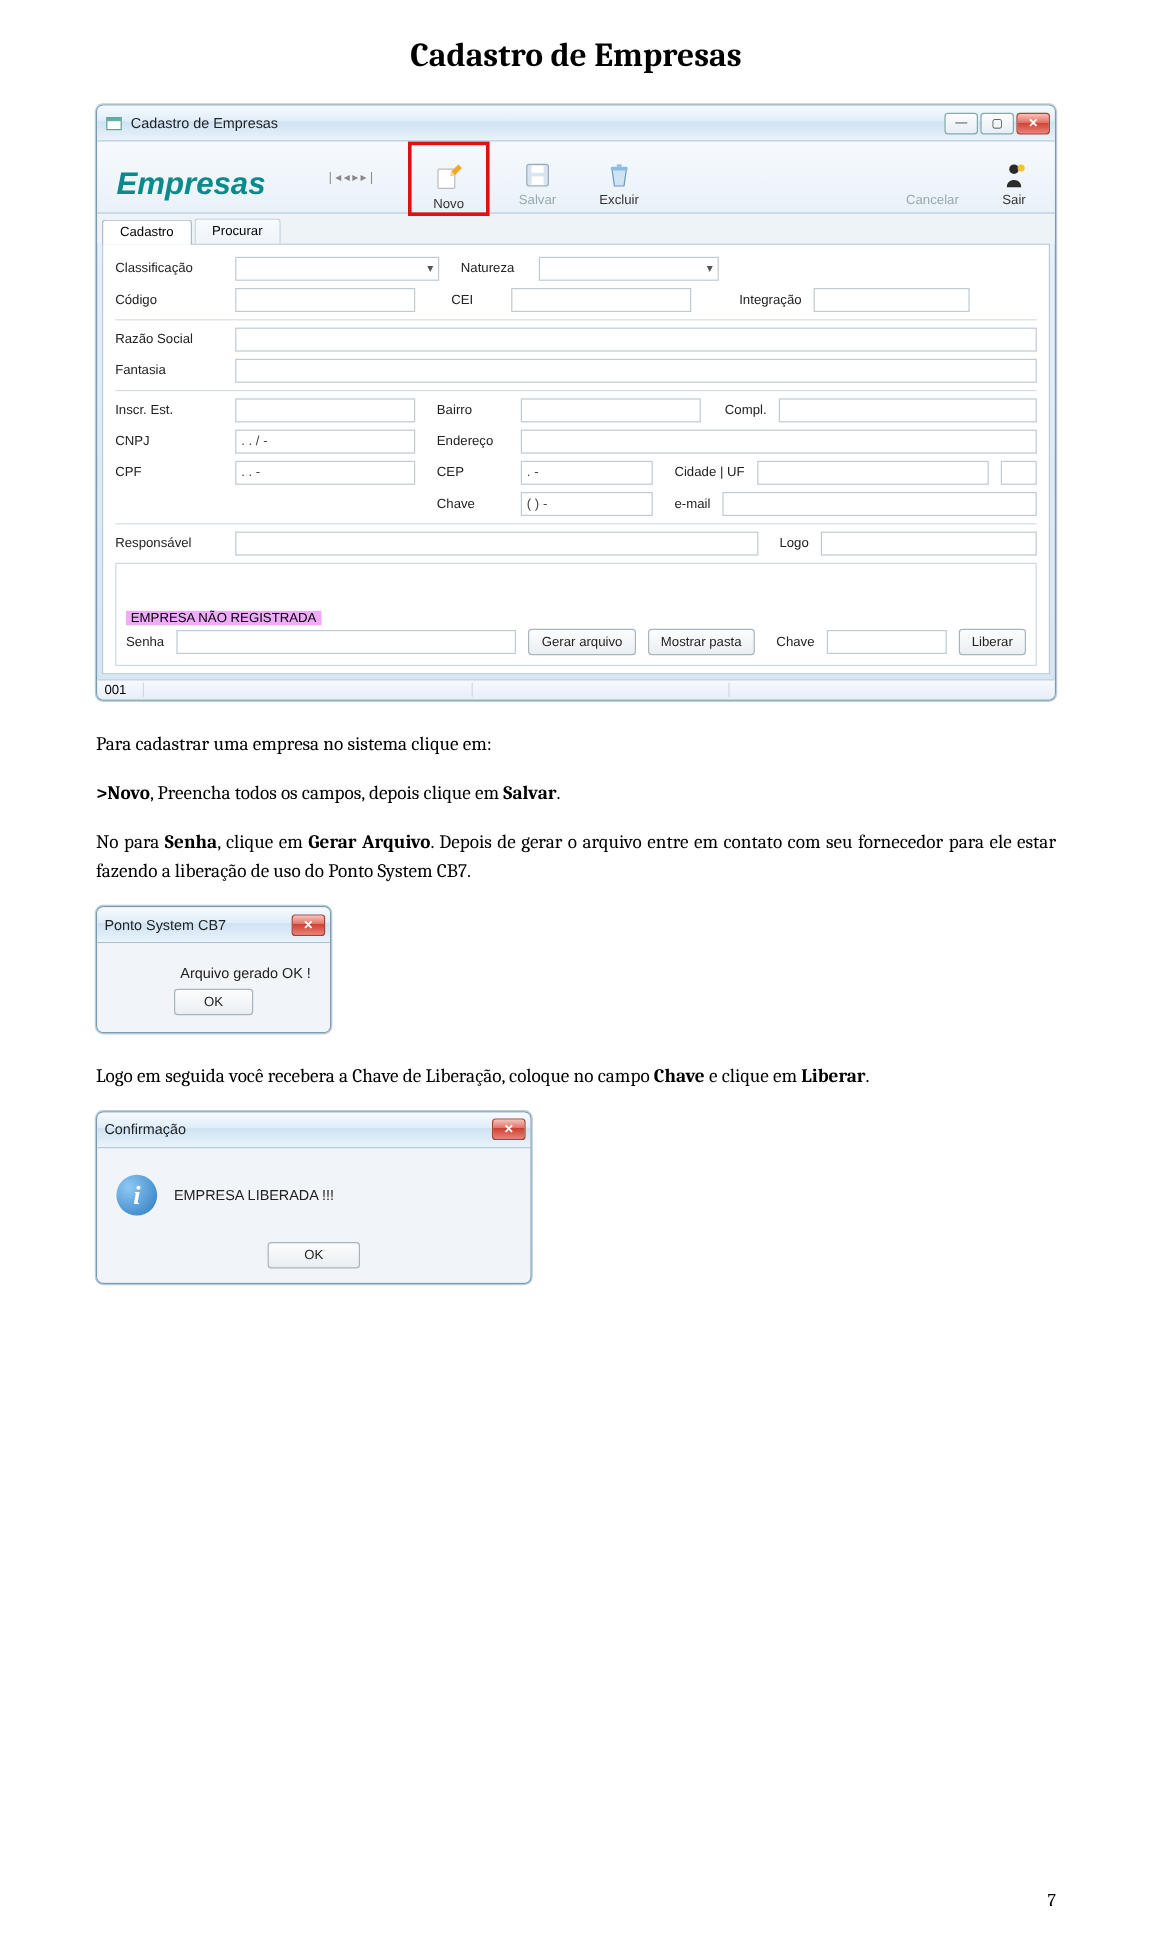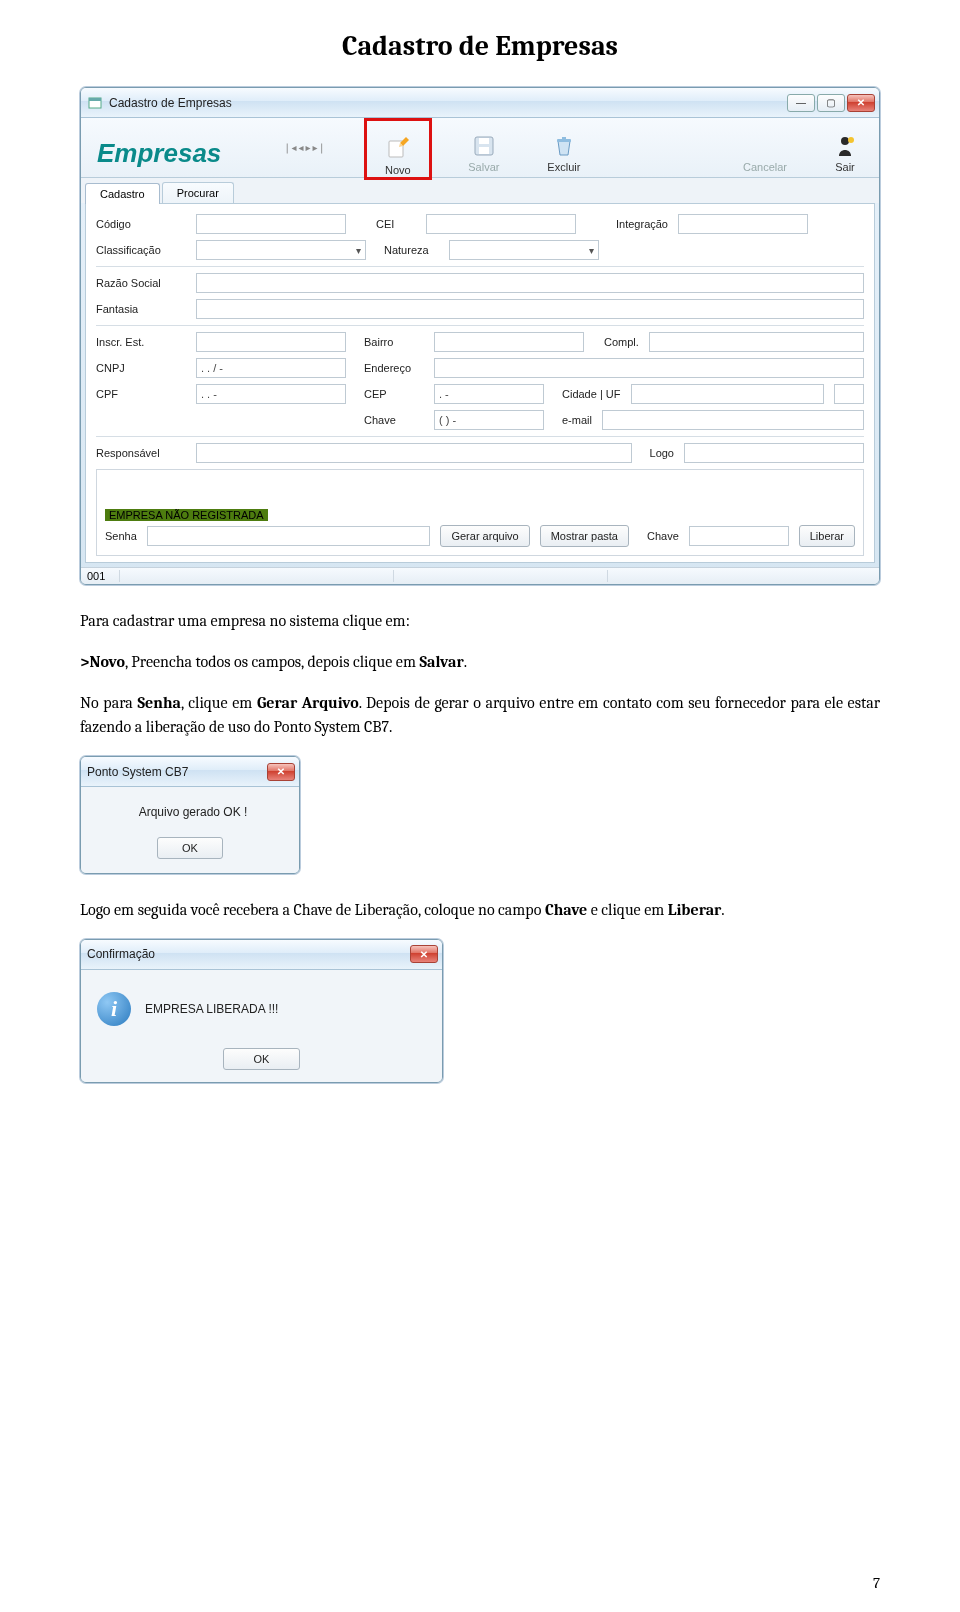--- a/index.html
+++ b/index.html
@@ -23,21 +23,21 @@
   .window {
     border: 1px solid #7a9cb0;
     border-radius: 6px;
     background: linear-gradient(#eaf3fb, #d6e6f2);
     font-family: "Segoe UI", Tahoma, sans-serif;
     font-size: 12px;
     overflow: hidden;
     margin-bottom: 24px;
     box-shadow: 0 0 0 1px #bcd;
   }
-  .window.small { width: 220px; }
+  .window.small { width: 196px; }
   .window.small2 { width: 363px; }
   .titlebar {
     display: flex;
     align-items: center;
     background: linear-gradient(#f7fbff, #dfedf9 45%, #cfe2f3 46%, #e9f3fb);
     height: 30px;
     padding: 0 4px 0 6px;
     border-bottom: 1px solid #a9c3d6;
   }
   .titlebar .sys-icon {
@@ -64,21 +64,20 @@
     color:#fff;
     font-weight:bold;
   }
   .toolbar {
     background: linear-gradient(#f6fafe,#e9f1f8);
     border-bottom: 1px solid #b8ccda;
     display: flex;
     align-items: flex-end;
     height: 60px;
     position: relative;
-    gap: 12px;
   }
   .brand {
     font-family: "Segoe UI", Tahoma, sans-serif;
     font-size: 26px;
     font-weight: bold;
     font-style: italic;
     color: #0a8a8a;
     padding: 8px 0 8px 16px;
     flex: 0 0 190px;
   }
@@ -175,21 +174,21 @@
   }
   .fieldset {
     border: 1px solid #cfd7df;
     padding: 6px 8px 8px 8px;
     margin-top: 4px;
   }
   .fieldset .legend {
     font-size: 11px;
     position: relative;
     top: -13px;
-    background: #4d7c0f;
+    background: #f0abfc;
     padding: 0 4px;
     display: inline-block;
     margin-top: 46px;
   }
   .statusbar {
     background: linear-gradient(#f6fafe,#e6eef5);
     border-top: 1px solid #c5d2dd;
     font-size: 11px;
     padding: 2px 6px;
     display: flex;
@@ -306,32 +305,32 @@
     </div>
   </div>
 
   <div class="tabs">
     <div class="tab active">Cadastro</div>
     <div class="tab">Procurar</div>
   </div>
 
   <div class="panel">
     <div class="form-row">
+      <span class="lbl w80">Classificação</span>
+      <span class="inp combo" style="width:170px"></span>
+      <span class="lbl" style="width:55px;margin-left:8px">Natureza</span>
+      <span class="inp combo" style="width:150px"></span>
+    </div>
+    <div class="form-row">
       <span class="lbl w80">Código</span>
       <span class="inp" style="width:150px"></span>
       <span class="lbl" style="width:40px;margin-left:20px">CEI</span>
       <span class="inp" style="width:150px"></span>
       <span class="lbl" style="margin-left:30px">Integração</span>
       <span class="inp" style="width:130px"></span>
-    </div>
-    <div class="form-row">
-      <span class="lbl w80">Classificação</span>
-      <span class="inp combo" style="width:170px"></span>
-      <span class="lbl" style="width:55px;margin-left:8px">Natureza</span>
-      <span class="inp combo" style="width:150px"></span>
     </div>
     <hr class="hr">
     <div class="form-row">
       <span class="lbl w80">Razão Social</span>
       <span class="inp" style="flex:1"></span>
     </div>
     <div class="form-row">
       <span class="lbl w80">Fantasia</span>
       <span class="inp" style="flex:1"></span>
     </div>
@@ -407,21 +406,21 @@
 </p>
 
 <div class="window small">
   <div class="titlebar">
     <span class="title-text">Ponto System CB7</span>
     <div class="win-btns">
       <span class="win-btn close">✕</span>
     </div>
   </div>
   <div class="dialog-body">
-    <div class="msg" style="margin-bottom:18px;text-align:center;padding-left:6px">Arquivo gerado OK !</div>
+    <div class="msg" style="margin-bottom:6px;text-align:right;padding-left:6px">Arquivo gerado OK !</div>
     <span class="btn" style="padding:0 24px">OK</span>
   </div>
 </div>
 
 <p class="doc-text">
   <span>Logo em seguida você recebera a Chave de Liberação, coloque no campo </span><b>Chave</b><span> e clique em </span><b>Liberar</b><span>.</span>
 </p>
 
 <div class="window small2">
   <div class="titlebar">

